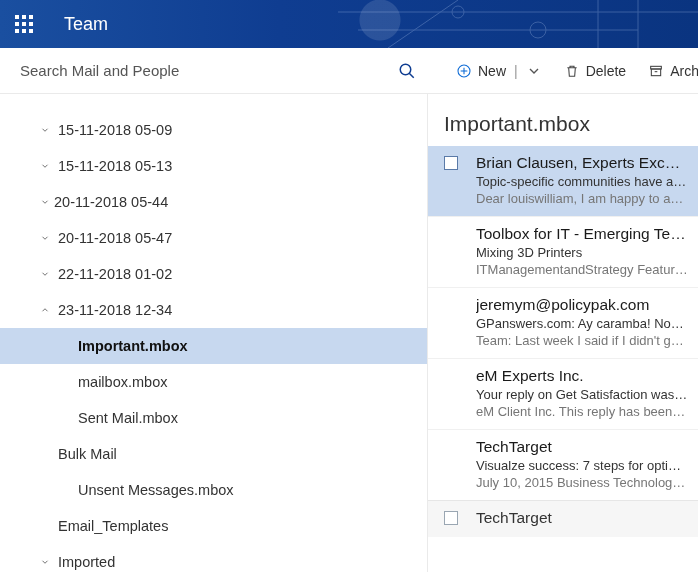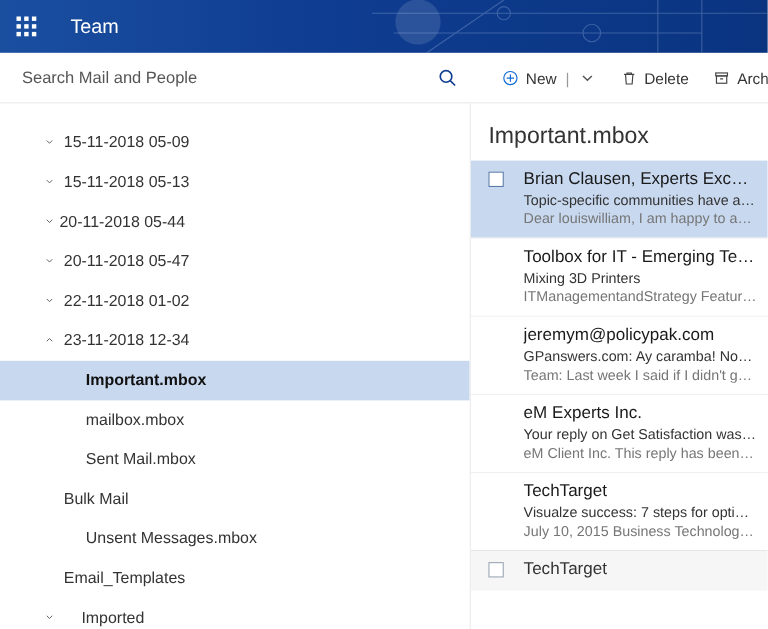--- a/index.html
+++ b/index.html
@@ -215,21 +215,21 @@
         <span style="margin-left: 4px;">Unsent Messages.mbox</span>
       </div>
       <div class="folder-item depth1">
         <span class="chev"></span>
         <span style="margin-left: 4px;">Email_Templates</span>
       </div>
       <div class="folder-item depth1">
         <span class="chev"><svg width="10" height="10" viewBox="0 0 24 24">
             <polyline points="6,9 12,15 18,9" fill="none" stroke="#555" stroke-width="2"></polyline>
           </svg></span>
-        <span style="margin-left: 20px;">Imported</span>
+        <span style="margin-left: 4px;">Imported</span>
       </div>
     </div>
   <div class="message-pane">
     <div class="folder-header">Important.mbox</div>
     <div id="message-list">
         <div class="msg selected">
           <span class="chk"></span>
           <div class="from">Brian Clausen, Experts Exchan…</div>
           <div class="subj">Topic-specific communities have arrived with</div>
           <div class="prev">Dear louiswilliam,  I am happy to announce a ne</div>

